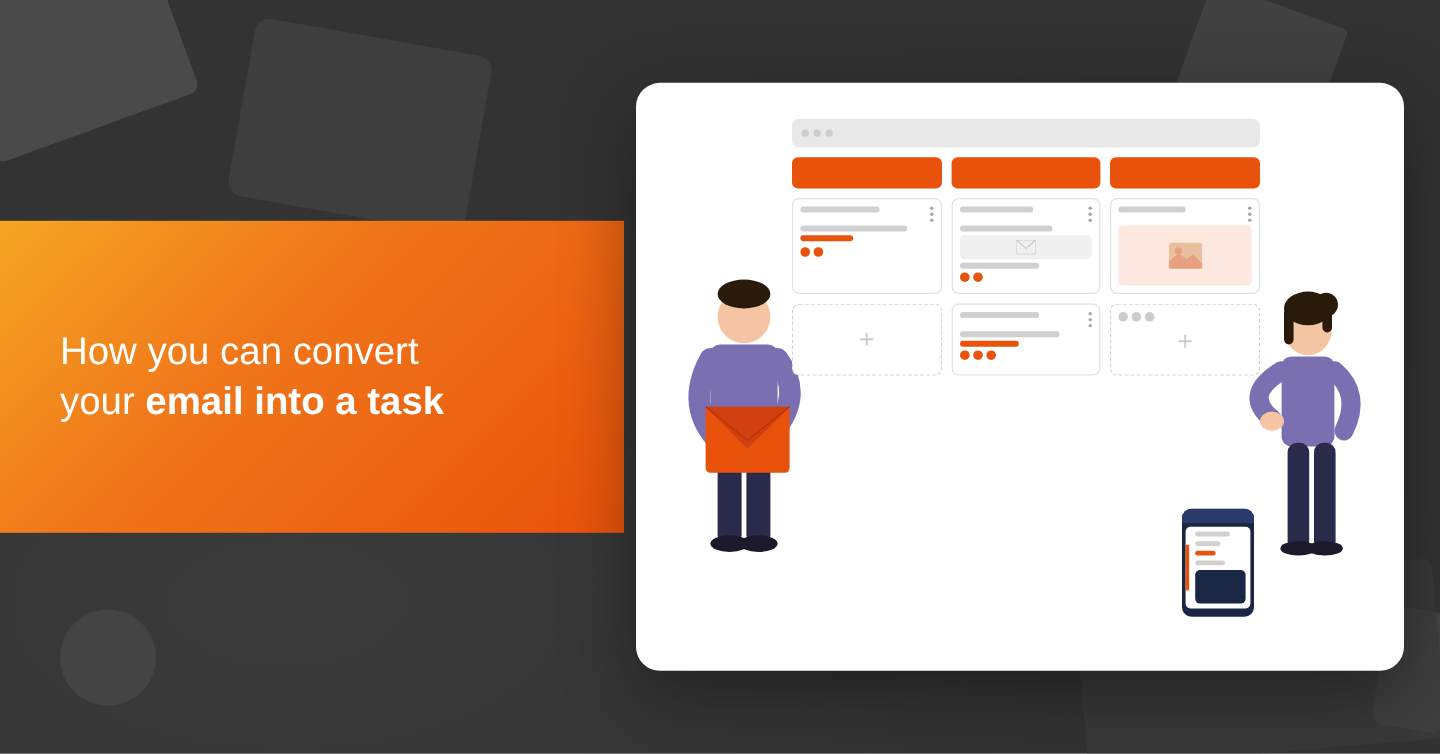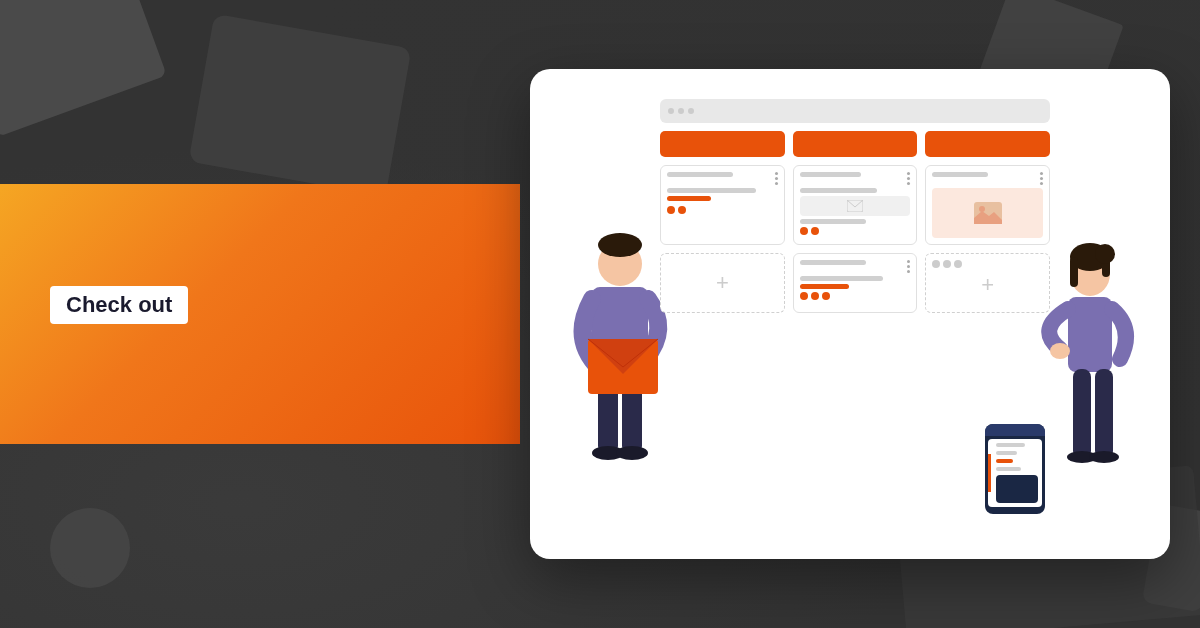--- a/index.html
+++ b/index.html
@@ -185,21 +185,24 @@
   <div class="bg-overlay"></div>
 
   <div class="bg-notebook"></div>
   <div class="bg-tablet"></div>
   <div class="bg-paper1"></div>
   <div class="bg-coffee"></div>
   <div class="bg-phone-item"></div>
   <div class="bg-keyboard"></div>
 
   <div class="orange-strip">
-    <div class="check-out-badge">Check out</div>
+    <div class="main-text">
+      <span>How you can convert</span><br>
+      <span>your </span><strong>email into a task</strong>
+    </div>
   </div>
 
   <div class="illustration-card">
     <div class="card-inner">
 
       <div class="char-left">
         <svg class="character-svg" viewBox="0 0 120 320" xmlns="http://www.w3.org/2000/svg">
 
           <ellipse cx="60" cy="55" rx="22" ry="22" fill="#f5c5a3"></ellipse>
 

